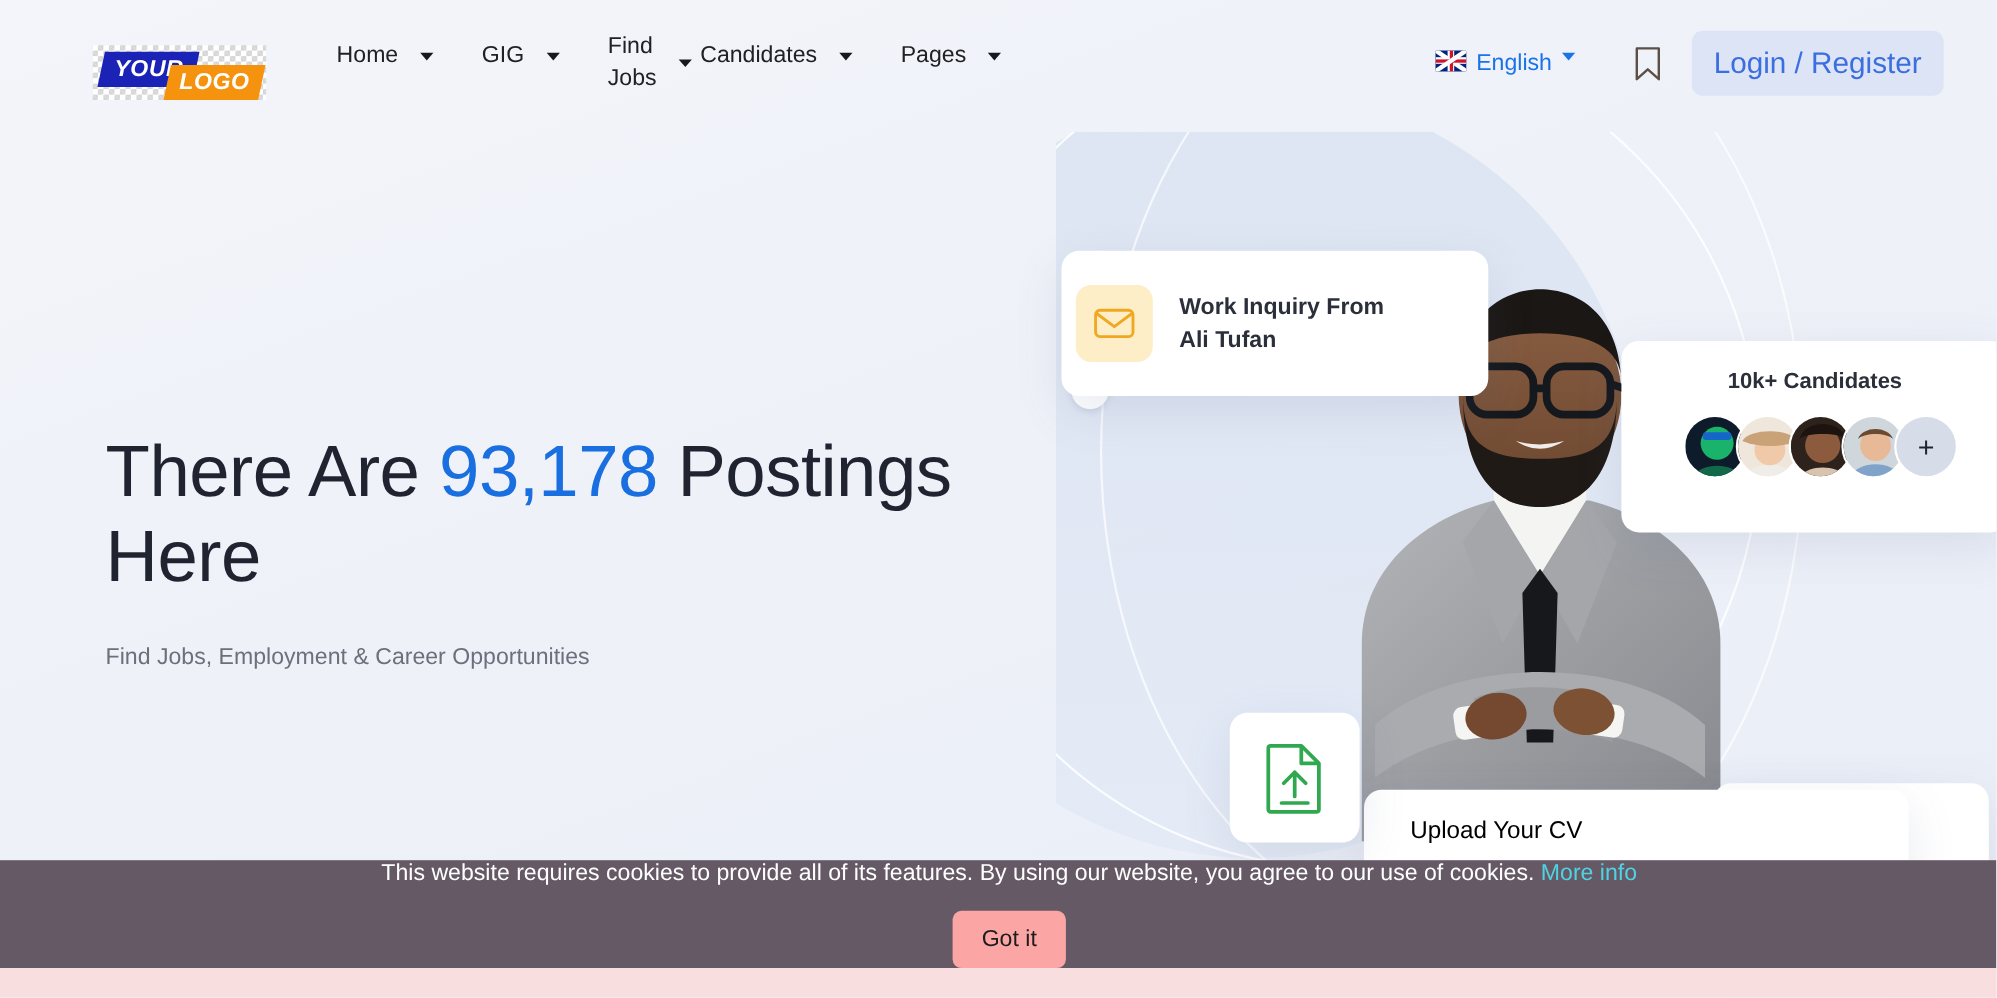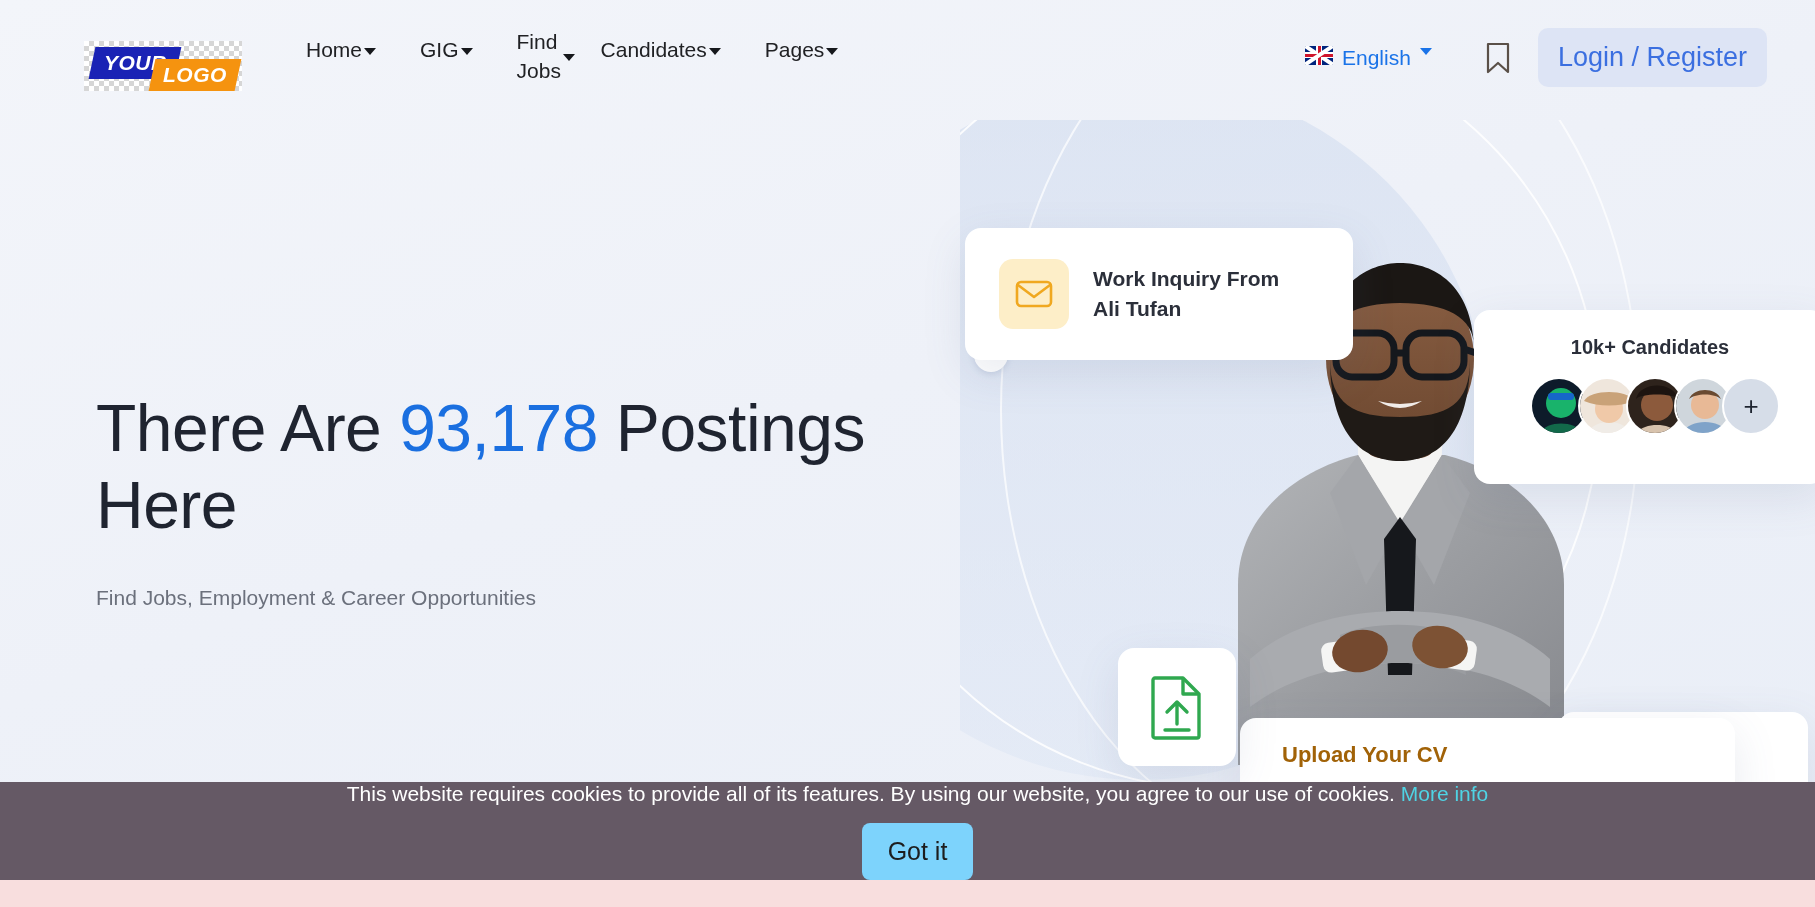--- a/index.html
+++ b/index.html
@@ -90,21 +90,21 @@
   .nav {
     display: flex;
     align-items: flex-start;
     margin-left: 42px;
     margin-top: 28px;
     flex: 1;
   }
   .nav-item {
     display: flex;
     align-items: center;
-    gap: 2px;
+    gap: 20px;
     padding: 0 22px;
     color: #202124;
     font-size: 21px;
     cursor: pointer;
     min-height: 44px;
   }
   .nav-item.wrapped { max-width: 84px; }
   .nav-item.wrapped .nav-label { white-space: normal; line-height: 1.38; }
   .nav-label { white-space: nowrap; }
   .chev {
@@ -209,21 +209,21 @@
     position: absolute;
     background: #ffffff;
     border-radius: 16px;
     box-shadow: 0 14px 44px rgba(84,100,140,0.13);
     z-index: 30;
   }
   .card-inquiry {
     left: 965px; top: 228px;
     width: 388px; height: 132px;
     display: flex; align-items: center;
-    padding: 0 34px;
+    padding: 0 13px;
     gap: 24px;
   }
   .icon-tile {
     width: 70px; height: 70px;
     border-radius: 14px;
     display: flex; align-items: center; justify-content: center;
     flex: 0 0 auto;
   }
   .icon-tile.amber { background: #fdeec8; }
   .inquiry-text {
@@ -272,21 +272,21 @@
     width: 118px; height: 118px;
     display: flex; align-items: center; justify-content: center;
     z-index: 33;
   }
   .card-upload-text {
     left: 1240px; top: 718px;
     width: 495px; height: 130px;
     padding: 24px 0 0 42px;
     z-index: 31;
   }
-  .upload-title { font-size: 22px; font-weight: 700; color: #a16207; }
+  .upload-title { font-size: 22px; font-weight: 400; color: #000000; }
   .upload-sub { margin-top: 12px; font-size: 19px; color: #6b707c; }
 
   .card-vacancy {
     left: 1558px; top: 712px;
     width: 250px; height: 150px;
     padding: 52px 0 0 30px;
     z-index: 30;
     overflow: hidden;
   }
   .vacancy-text { font-size: 22px; font-weight: 700; color: #2b2f3a; }
@@ -311,25 +311,25 @@
     z-index: 60;
     flex-direction: column;
   }
   .cookie-text {
     color: #ffffff;
     font-size: 21px;
     flex: 1;
   }
   .cookie-link { color: #4fd3e4; cursor: pointer; }
   .cookie-btn {
-    background: #7dd3fc;
+    background: #fca5a5;
     color: #1d1d1d;
     border: none;
     border-radius: 8px;
-    font-size: 25px;
+    font-size: 21px;
     padding: 14px 26px;
     cursor: pointer;
     font-family: inherit;
   }
   .bottom-strip {
     position: absolute;
     left: 0; right: 0; bottom: 0;
     height: 27px;
     background: #f8dede;
     z-index: 55;

